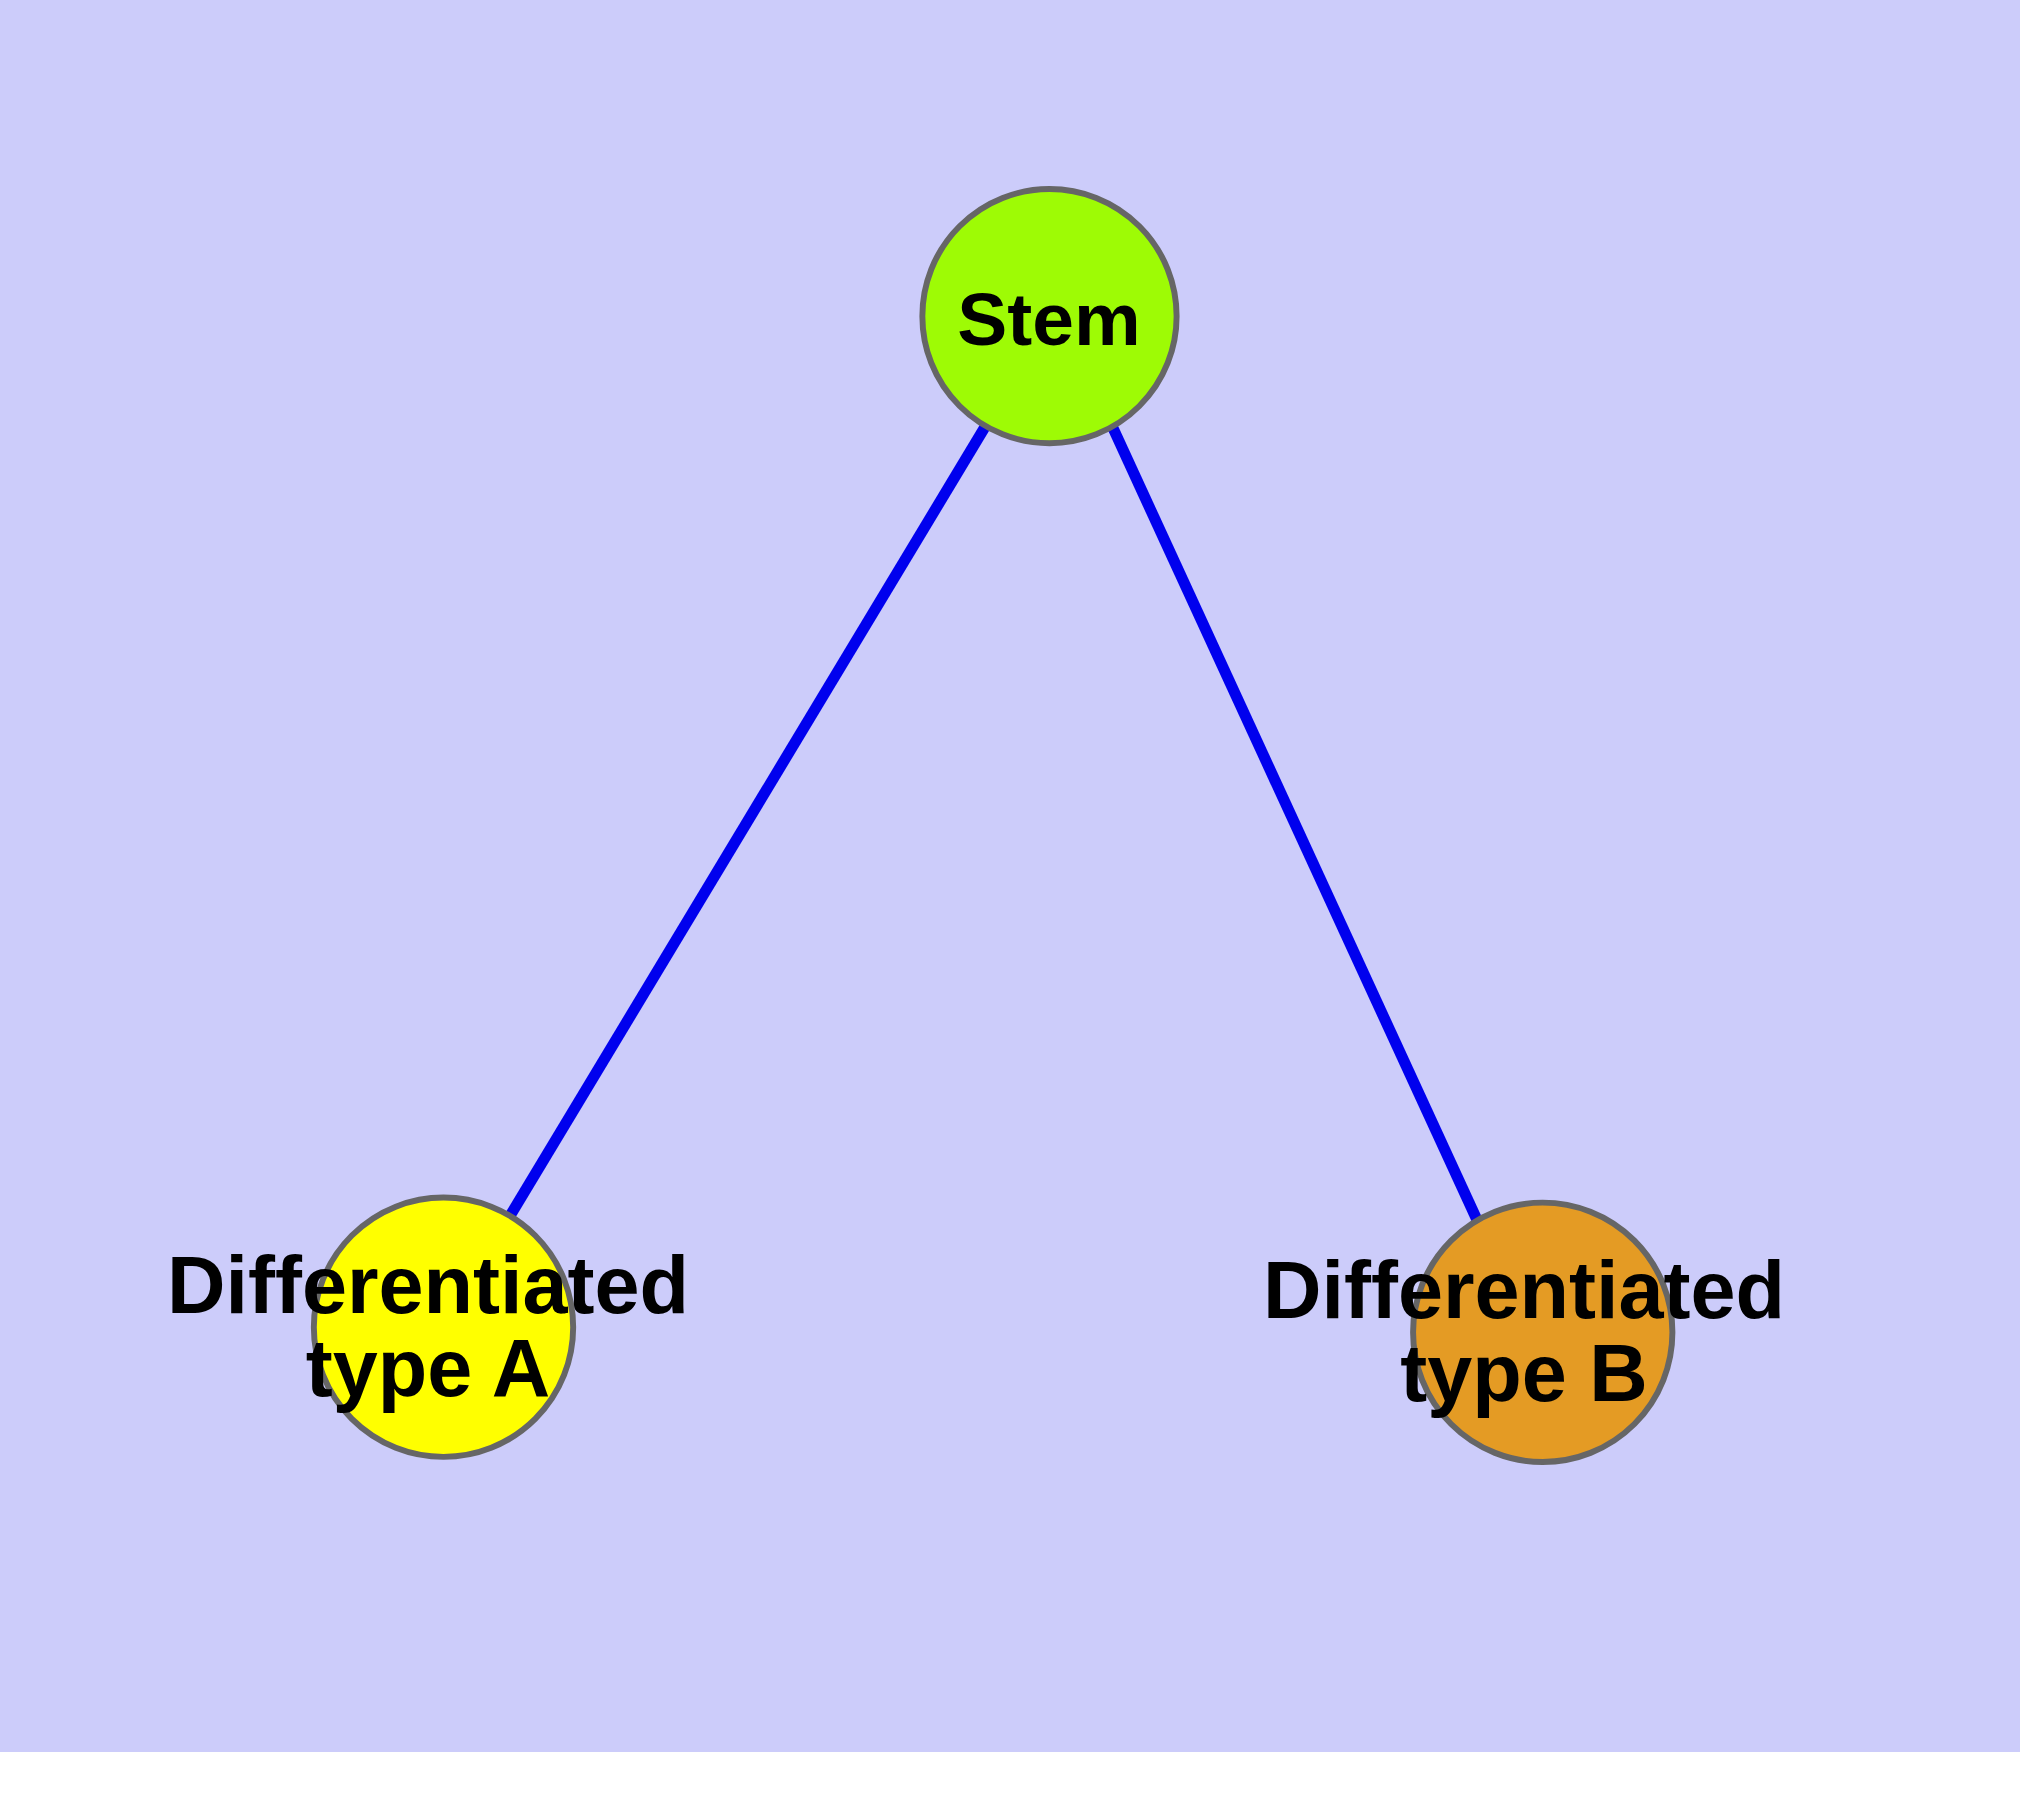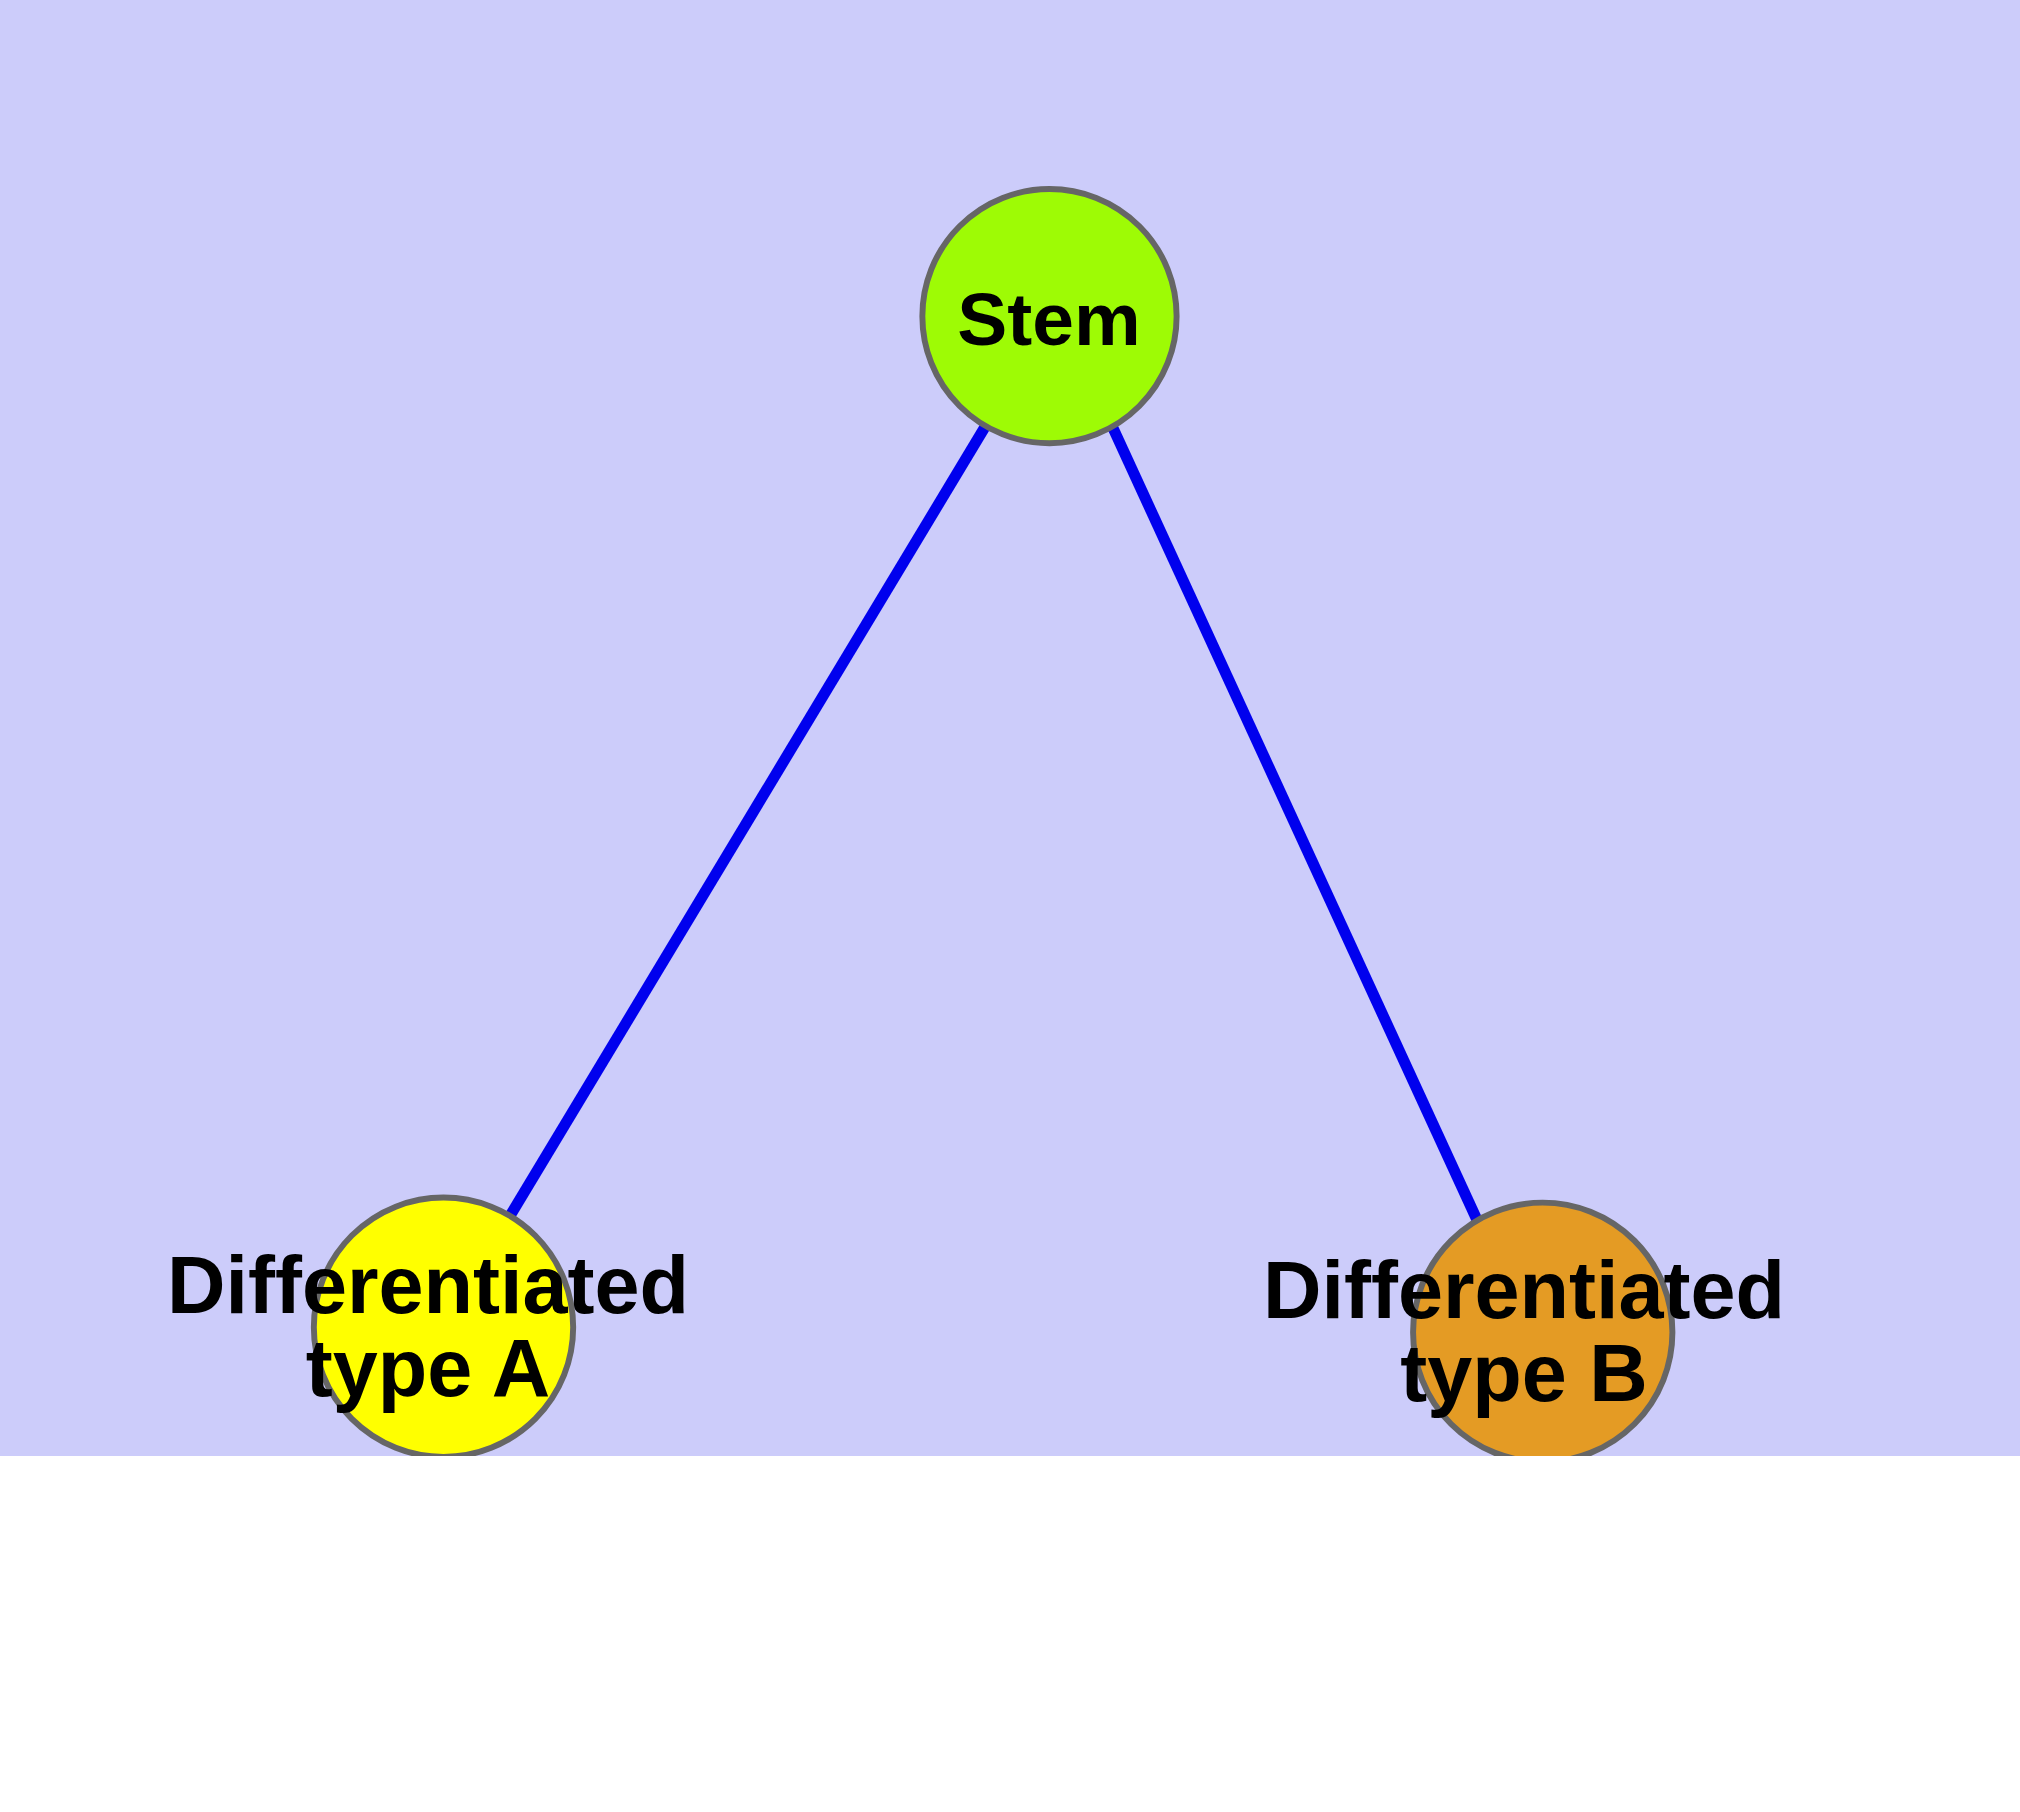--- a/index.html
+++ b/index.html
@@ -50,21 +50,21 @@
   }
   #label-type-b {
     font-size: 81px;
     left: 1524px;
     top: 1332px;
   }
 </style>
 </head>
 <body>
 
-<div id="canvas" style="width: 2021px; height: 1456px;">
+<div id="canvas" style="width: 2021px; height: 1752px;">
 
   <div id="bg-rect" style="background: rgb(204, 204, 250); width: 2021px; height: 1812px;"></div>
 
   <svg id="graph-svg" viewBox="0 0 2384 2138">
     <g>
       <line class="edge" x1="1163" y1="502" x2="600" y2="1437" stroke="#0000ee" stroke-width="13" stroke-linecap="butt"></line>
       <line class="edge" x1="1312" y1="503" x2="1745" y2="1445" stroke="#0000ee" stroke-width="13" stroke-linecap="butt"></line>
     </g>
     <g>
       <circle class="node" cx="1238" cy="373" r="150" fill="#9efb05" stroke="#666666" stroke-width="7"></circle>

